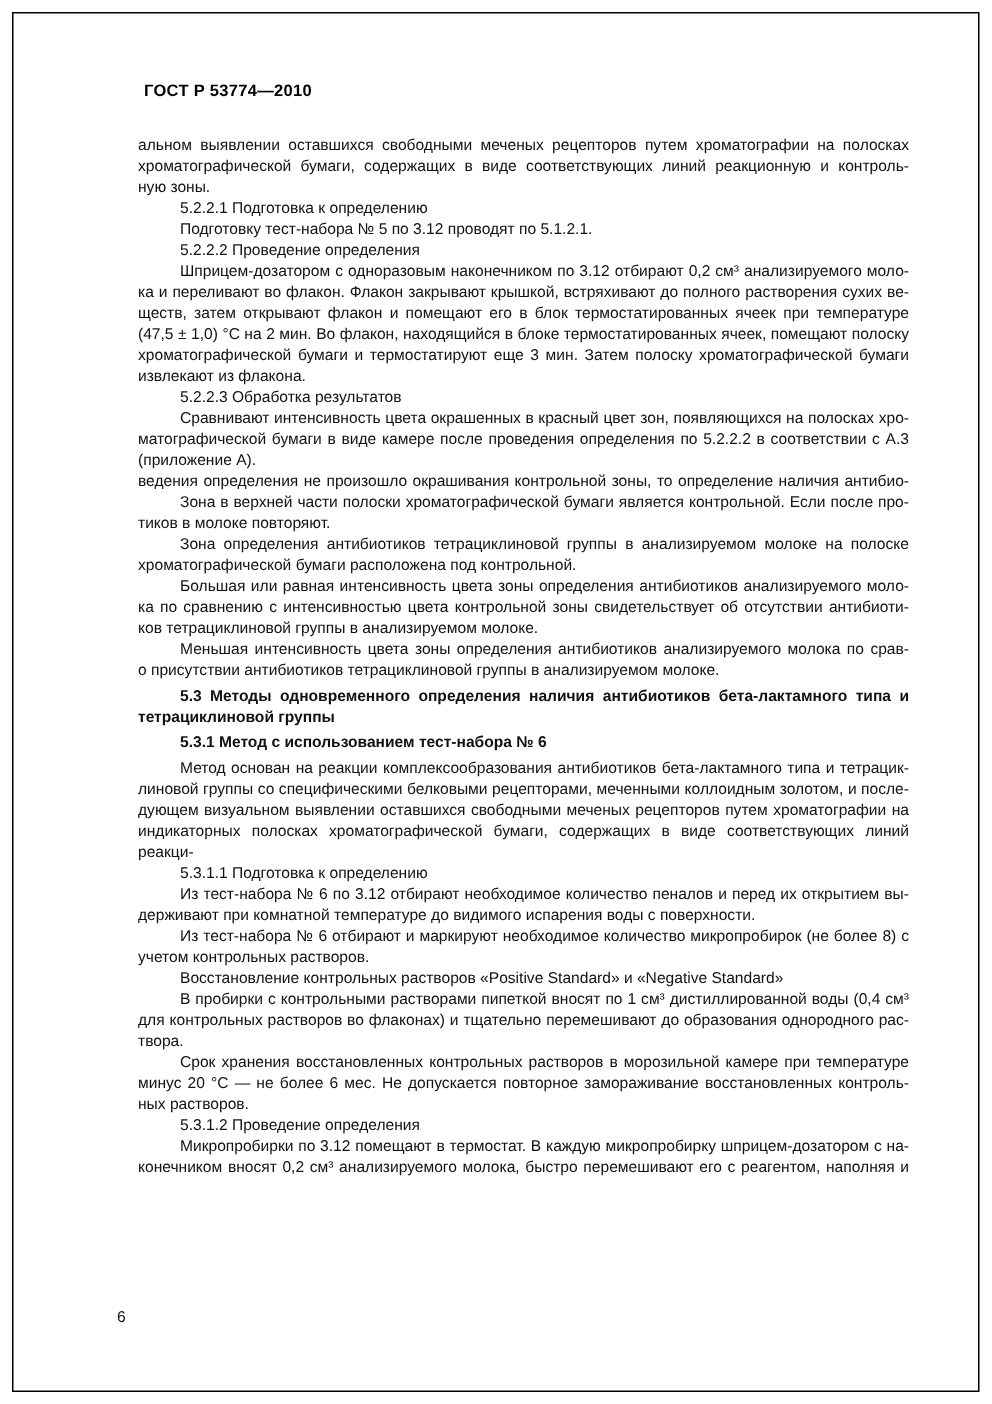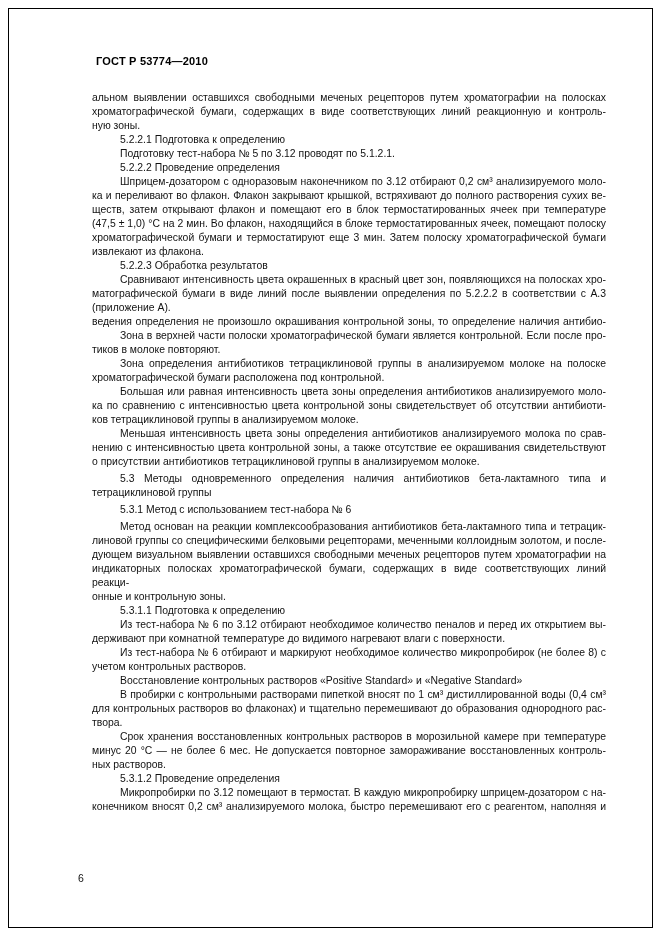--- a/index.html
+++ b/index.html
@@ -37,21 +37,21 @@
     position: absolute;
     left: 92px;
     top: 91px;
     width: 514px;
     font-size: 10.4px;
     line-height: 14px;
     color: #111;
   }
   .para { margin: 0; }
   .para.bold {
-    font-weight: normal;
+    font-weight: bold;
     margin: 3px 0;
   }
   .ln {
     text-align: justify;
     text-align-last: justify;
     white-space: normal;
   }
   .ln.last { text-align-last: left; }
   .ln.ind  { text-indent: 28px; }
   .page-number {
@@ -90,62 +90,60 @@
       <div class="ln">ществ, затем открывают флакон и помещают его в блок термостатированных ячеек при температуре</div>
       <div class="ln">(47,5 ± 1,0) °С на 2 мин. Во флакон, находящийся в блоке термостатированных ячеек, помещают полоску</div>
       <div class="ln">хроматографической бумаги и термостатируют еще 3 мин. Затем полоску хроматографической бумаги</div>
       <div class="ln last">извлекают из флакона.</div>
     </div>
     <div class="para">
       <div class="ln last ind">5.2.2.3 Обработка результатов</div>
     </div>
     <div class="para">
       <div class="ln ind">Сравнивают интенсивность цвета окрашенных в красный цвет зон, появляющихся на полосках хро-</div>
-      <div class="ln">матографической бумаги в виде линий после выявлении определения по 5.2.2.2 в соответствии с А.3</div>
+      <div class="ln">матографической бумаги в виде камере после проведения определения по 5.2.2.2 в соответствии с А.3</div>
       <div class="ln last">(приложение А).</div>
     </div>
     <div class="para">
       <div class="ln">ведения определения не произошло окрашивания контрольной зоны, то определение наличия антибио-</div>
       <div class="ln ind">Зона в верхней части полоски хроматографической бумаги является контрольной. Если после про-</div>
       <div class="ln last">тиков в молоке повторяют.</div>
     </div>
     <div class="para">
       <div class="ln ind">Зона определения антибиотиков тетрациклиновой группы в анализируемом молоке на полоске</div>
       <div class="ln last">хроматографической бумаги расположена под контрольной.</div>
     </div>
     <div class="para">
       <div class="ln ind">Большая или равная интенсивность цвета зоны определения антибиотиков анализируемого моло-</div>
       <div class="ln">ка по сравнению с интенсивностью цвета контрольной зоны свидетельствует об отсутствии антибиоти-</div>
       <div class="ln last">ков тетрациклиновой группы в анализируемом молоке.</div>
     </div>
     <div class="para">
       <div class="ln ind">Меньшая интенсивность цвета зоны определения антибиотиков анализируемого молока по срав-</div>
-      <div class="ln">нению с интенсивностью цвета контрольной зоны, а также отсутствие ее окрашивания свидетельствуют</div>
       <div class="ln last">о присутствии антибиотиков тетрациклиновой группы в анализируемом молоке.</div>
     </div>
     <div class="para bold">
       <div class="ln ind">5.3 Методы одновременного определения наличия антибиотиков бета-лактамного типа и</div>
       <div class="ln last">тетрациклиновой группы</div>
     </div>
     <div class="para bold">
       <div class="ln last ind">5.3.1 Метод с использованием тест-набора № 6</div>
     </div>
     <div class="para">
       <div class="ln ind">Метод основан на реакции комплексообразования антибиотиков бета-лактамного типа и тетрацик-</div>
       <div class="ln">линовой группы со специфическими белковыми рецепторами, меченными коллоидным золотом, и после-</div>
       <div class="ln">дующем визуальном выявлении оставшихся свободными меченых рецепторов путем хроматографии на</div>
       <div class="ln">индикаторных полосках хроматографической бумаги, содержащих в виде соответствующих линий реакци-</div>
-      <div class="ln last">онные и контрольную зоны.</div>
     </div>
     <div class="para">
       <div class="ln last ind">5.3.1.1 Подготовка к определению</div>
     </div>
     <div class="para">
       <div class="ln ind">Из тест-набора № 6 по 3.12 отбирают необходимое количество пеналов и перед их открытием вы-</div>
-      <div class="ln last">держивают при комнатной температуре до видимого нагревают влаги с поверхности.</div>
+      <div class="ln last">держивают при комнатной температуре до видимого испарения воды с поверхности.</div>
     </div>
     <div class="para">
       <div class="ln ind">Из тест-набора № 6 отбирают и маркируют необходимое количество микропробирок (не более 8) с</div>
       <div class="ln last">учетом контрольных растворов.</div>
     </div>
     <div class="para">
       <div class="ln last ind">Восстановление контрольных растворов «Positive Standard» и «Negative Standard»</div>
     </div>
     <div class="para">
       <div class="ln ind">В пробирки с контрольными растворами пипеткой вносят по 1 см³ дистиллированной воды (0,4 см³</div>

